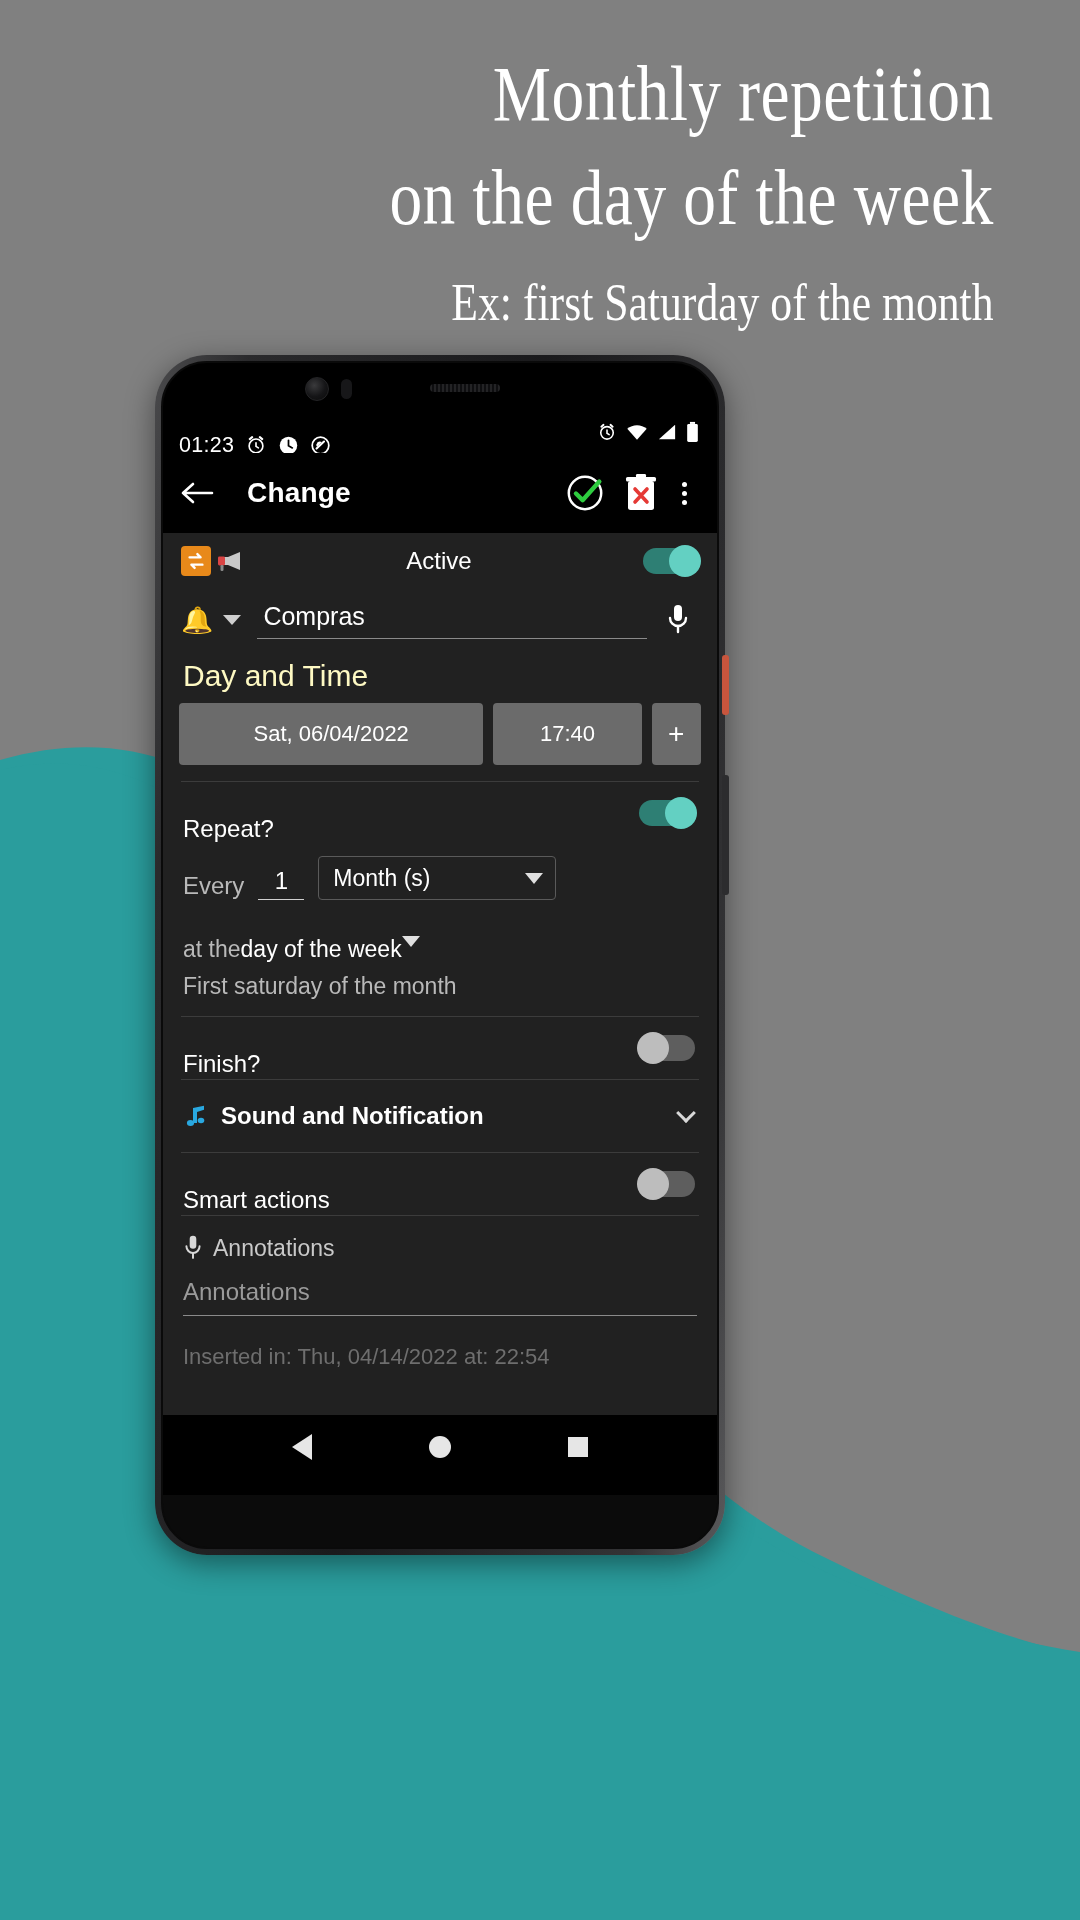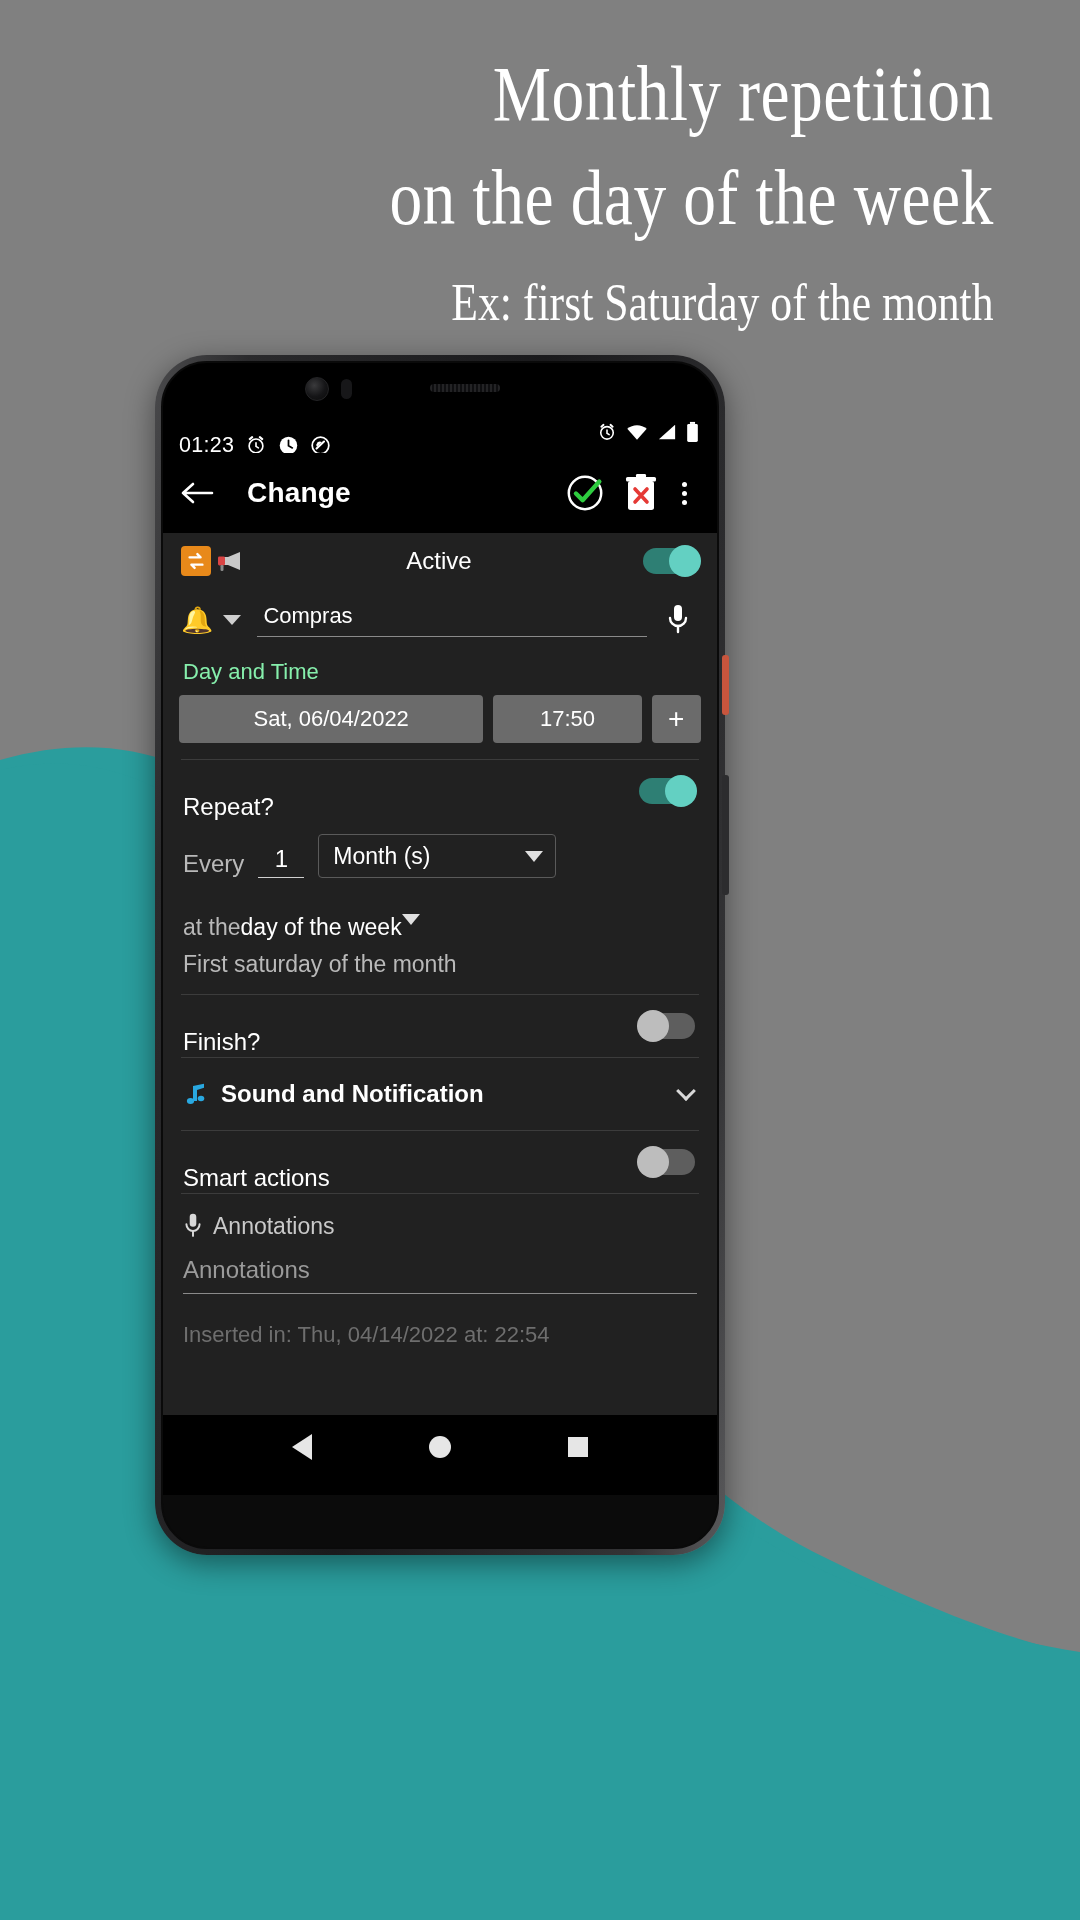--- a/index.html
+++ b/index.html
@@ -153,31 +153,31 @@
 
   .row-title {
     display:flex; align-items:center; height:62px; padding:0 4px; gap:10px;
   }
   .bell { font-size:26px; }
   .caret-sm {
     width:0;height:0;border-left:9px solid transparent;border-right:9px solid transparent;
     border-top:10px solid #cfcfcf;
   }
   .title-input {
-    flex:1; border-bottom:1.5px solid #8a8a8a; font-size:22px; color:#fff;
+    flex:1; border-bottom:1.5px solid #8a8a8a; font-size:25px; color:#fff;
     padding:0 4px 7px 6px; margin-left:6px;
   }
   .mic-btn { width:42px; display:flex; justify-content:center; }
 
   .section-label {
-    font-size:22px; color:#86efac; padding:8px 6px 10px 6px;
+    font-size:30px; color:#fef9c3; padding:8px 6px 10px 6px;
   }
   .chip-row { display:flex; gap:10px; padding:0 2px 16px 2px; }
   .chip {
-    background:#6b6b6b; color:#fff; border-radius:4px; height:48px;
+    background:#6b6b6b; color:#fff; border-radius:4px; height:62px;
     display:flex; align-items:center; justify-content:center; font-size:22px;
   }
   .chip.date { flex:1 1 auto; width:308px; }
   .chip.time { width:150px; }
   .chip.plus { width:50px; font-size:28px; }
 
   .divider { height:1px; background:#3c3c3c; margin:0 4px; }
 
   .row-std {
     display:flex; align-items:center; justify-content:space-between;
@@ -366,21 +366,21 @@
               <path d="M4 15a8 8 0 0016 0" stroke="#fff" stroke-width="2.4" fill="none" stroke-linecap="round"></path>
               <path d="M12 23v6" stroke="#fff" stroke-width="2.4" stroke-linecap="round"></path>
             </svg>
           </div>
         </div>
 
         <div class="section-label">Day and Time</div>
 
         <div class="chip-row">
           <div class="chip date">Sat, 06/04/2022</div>
-          <div class="chip time">17:50</div>
+          <div class="chip time">17:40</div>
           <div class="chip plus">+</div>
         </div>
 
         <div class="divider"></div>
 
         <div class="row-std">
           <div class="lbl">Repeat?</div>
           <div class="toggle on"></div>
         </div>
 

